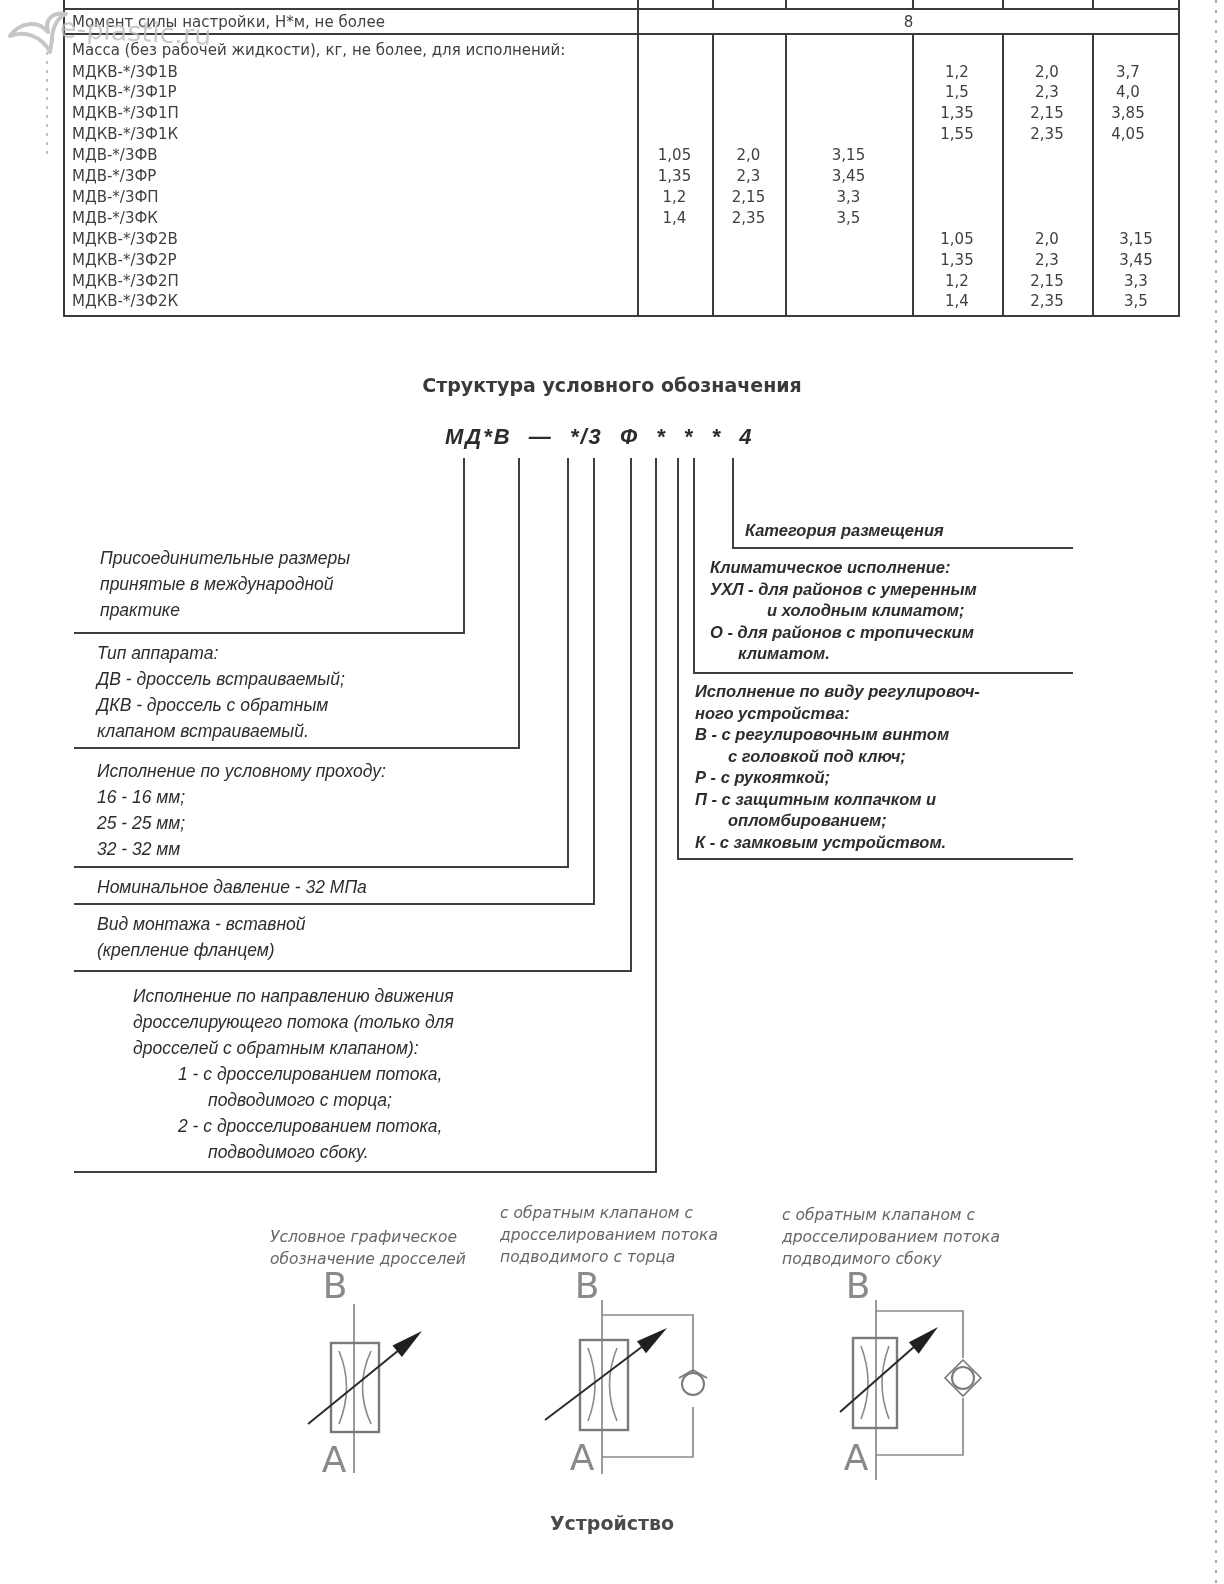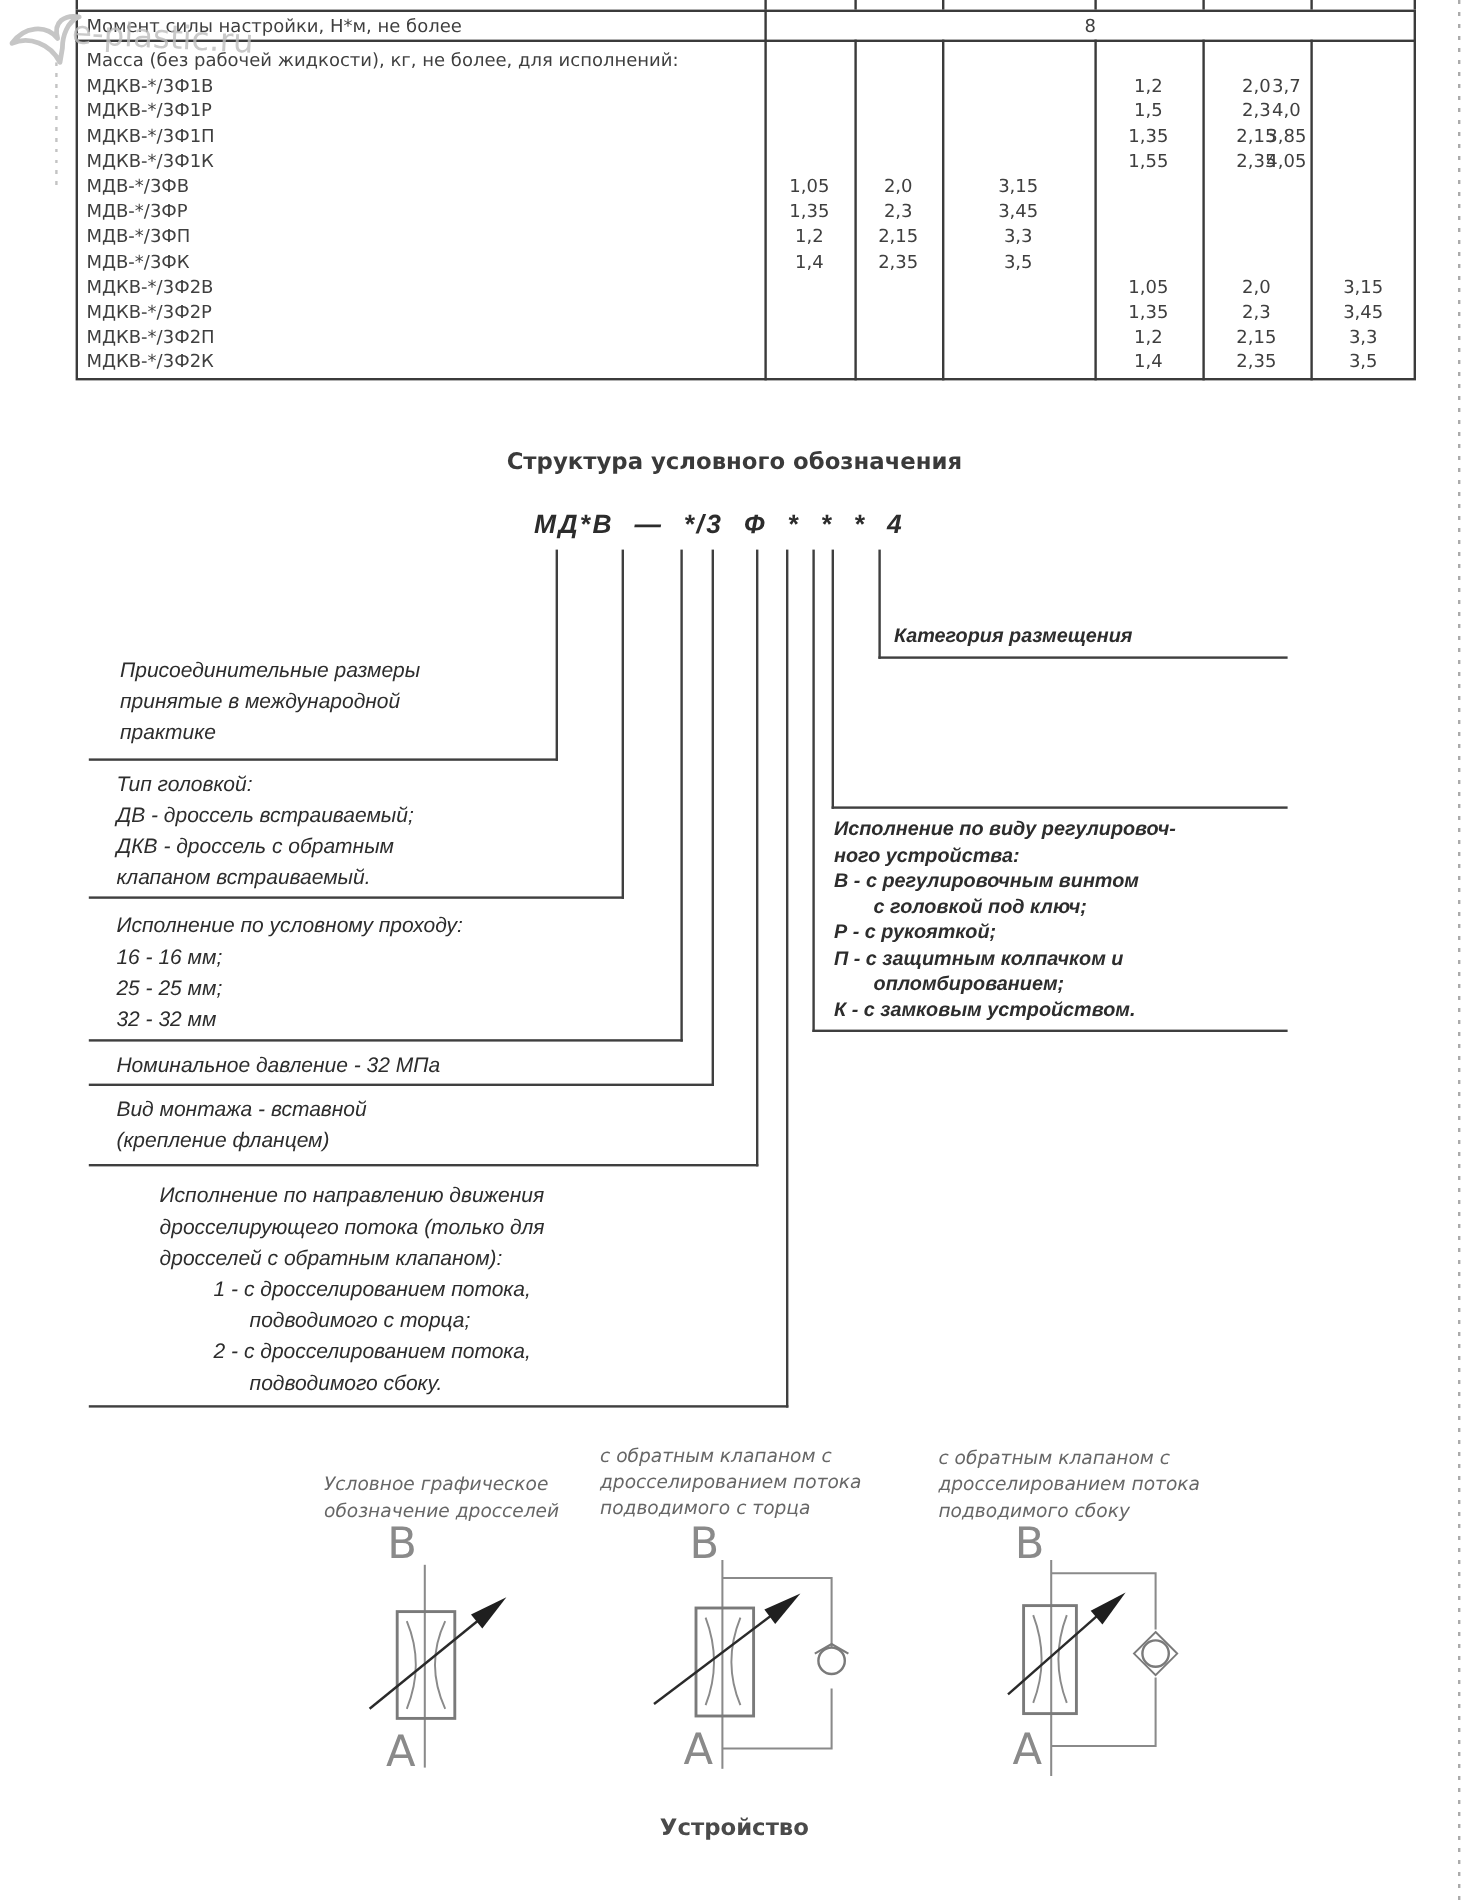--- a/index.html
+++ b/index.html
@@ -91,21 +91,21 @@
       <div>1,5</div>
     <div>1,35</div>
       <div>1,55</div>
   </div>
   <div class="vgroup" style="left:1002px;top:61.5px;width:90px;">
     <div>2,0</div>
       <div>2,3</div>
     <div>2,15</div>
       <div>2,35</div>
   </div>
-  <div class="vgroup" style="left:1036px;top:61.5px;width:72px;">
+  <div class="vgroup" style="left:1092px;top:61.5px;width:72px;">
     <div>3,7</div>
       <div>4,0</div>
     <div>3,85</div>
       <div>4,05</div>
   </div>
 
   <div class="vgroup" style="left:637px;top:145.2px;width:75px;">
     <div>1,05</div>
       <div>1,35</div>
     <div>1,2</div>
@@ -166,21 +166,21 @@
   <div class="lead" style="left:732px;top:547px;width:341px;height:2px;"></div>
   <div class="lead" style="left:693px;top:672px;width:380px;height:2px;"></div>
   <div class="lead" style="left:677px;top:858px;width:396px;height:2px;"></div>
 
   <div class="lcall" style="left:100px;top:545px;">
     <div>Присоединительные размеры</div>
     <div>принятые в международной</div>
     <div>практике</div>
   </div>
   <div class="lcall" style="left:97px;top:640px;">
-    <div>Тип головкой:</div>
+    <div>Тип аппарата:</div>
     <div>ДВ - дроссель встраиваемый;</div>
     <div>ДКВ - дроссель с обратным</div>
     <div>клапаном встраиваемый.</div>
   </div>
   <div class="lcall" style="left:97px;top:758px;">
     <div>Исполнение по условному проходу:</div>
     <div>16 - 16 мм;</div>
     <div>25 - 25 мм;</div>
     <div>32 - 32 мм</div>
   </div>
@@ -196,20 +196,27 @@
     <div>дросселирующего потока (только для</div>
     <div>дросселей с обратным клапаном):</div>
     <div class="l-ind1">1 - с дросселированием потока,</div>
     <div class="l-ind2">подводимого с торца;</div>
     <div class="l-ind1">2 - с дросселированием потока,</div>
     <div class="l-ind2">подводимого сбоку.</div>
   </div>
 
   <div class="rcall" style="left:745px;top:520px;">
     <div>Категория размещения</div>
+  </div>
+  <div class="rcall" style="left:710px;top:557px;">
+    <div>Климатическое исполнение:</div>
+    <div>УХЛ - для районов с  умеренным</div>
+    <div class="r2-ind1">и холодным климатом;</div>
+    <div>О - для районов с тропическим</div>
+    <div class="r2-ind2">климатом.</div>
   </div>
   <div class="rcall" style="left:695px;top:681px;">
     <div>Исполнение по виду регулировоч-</div>
     <div>ного устройства:</div>
     <div>В - с регулировочным винтом</div>
     <div class="r3-ind">с головкой под ключ;</div>
     <div>Р - с рукояткой;</div>
     <div>П - с защитным колпачком и</div>
     <div class="r3-ind">опломбированием;</div>
     <div>К - с замковым устройством.</div>

